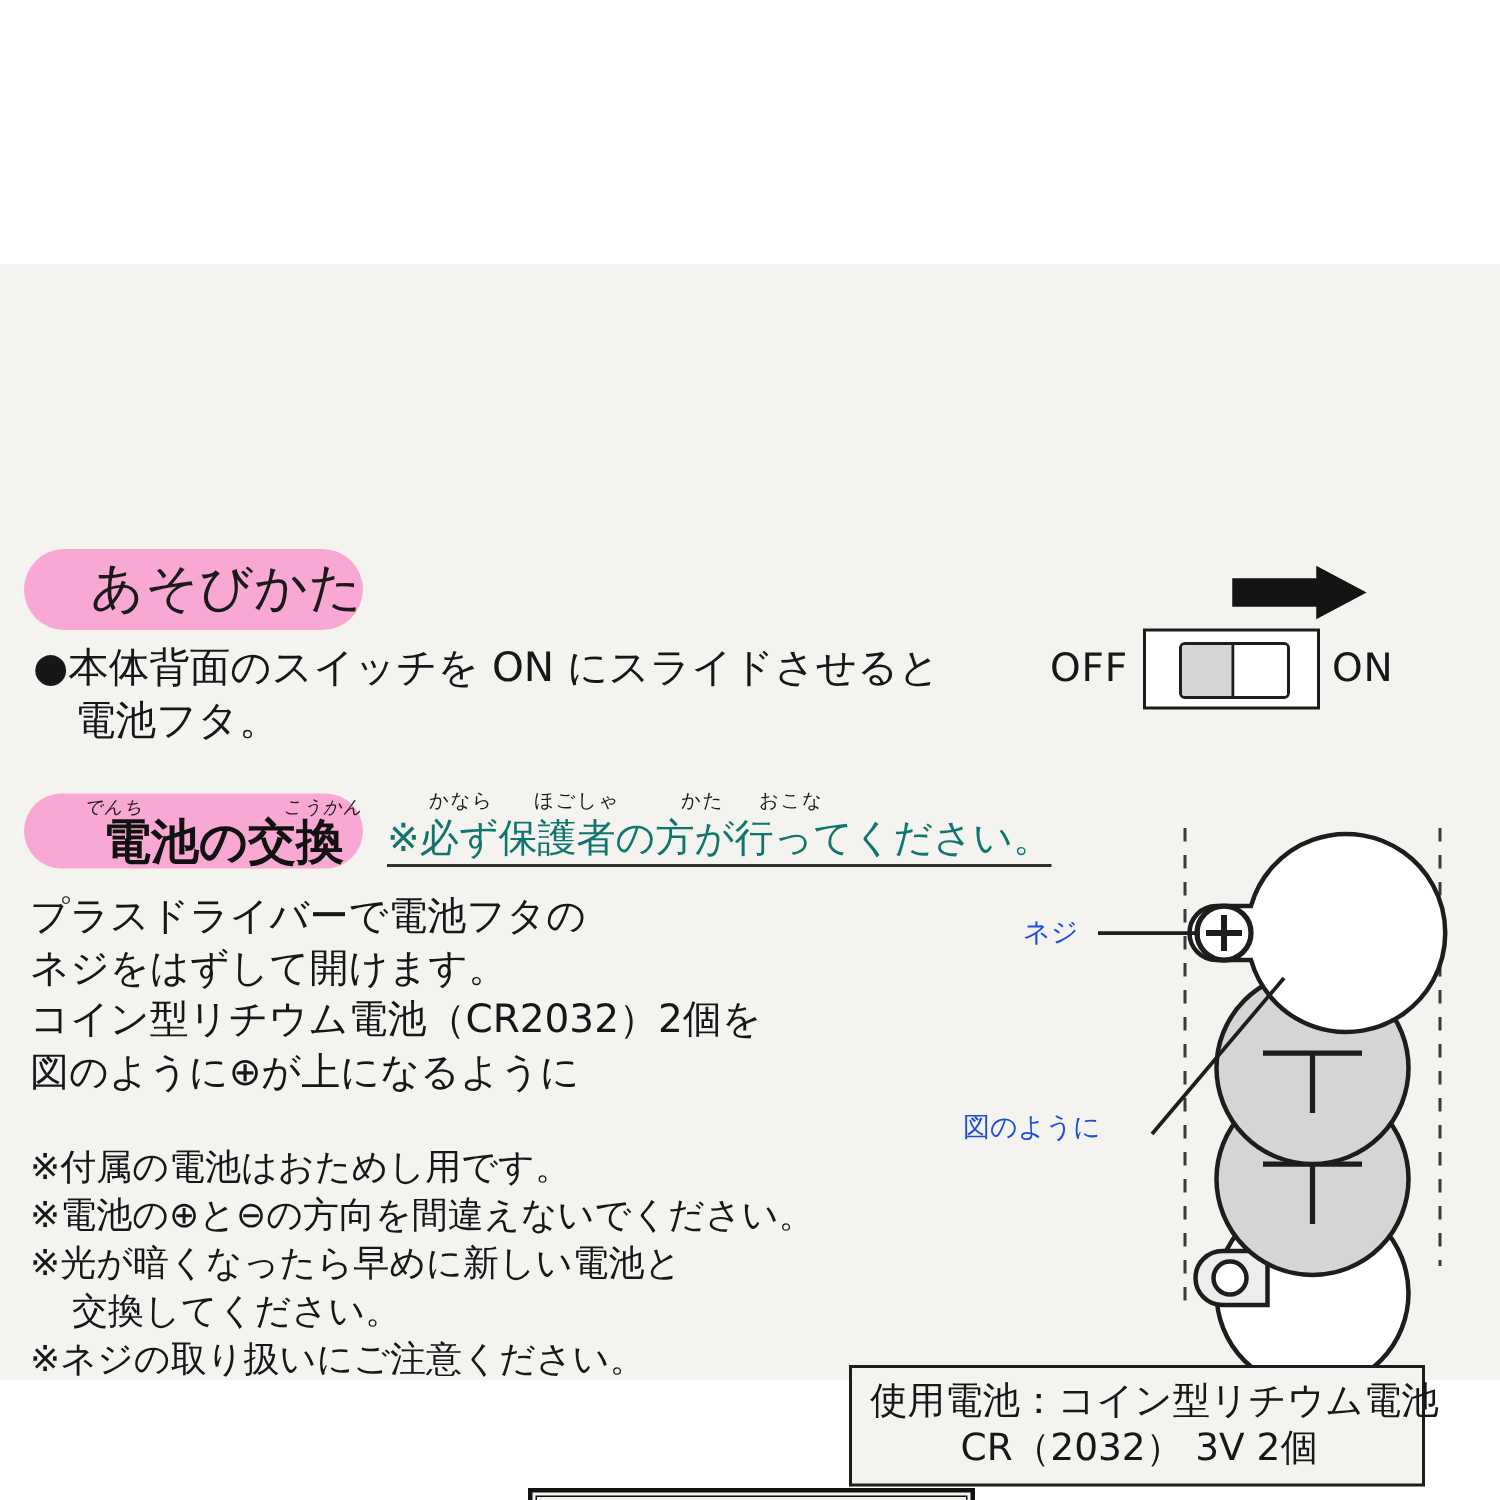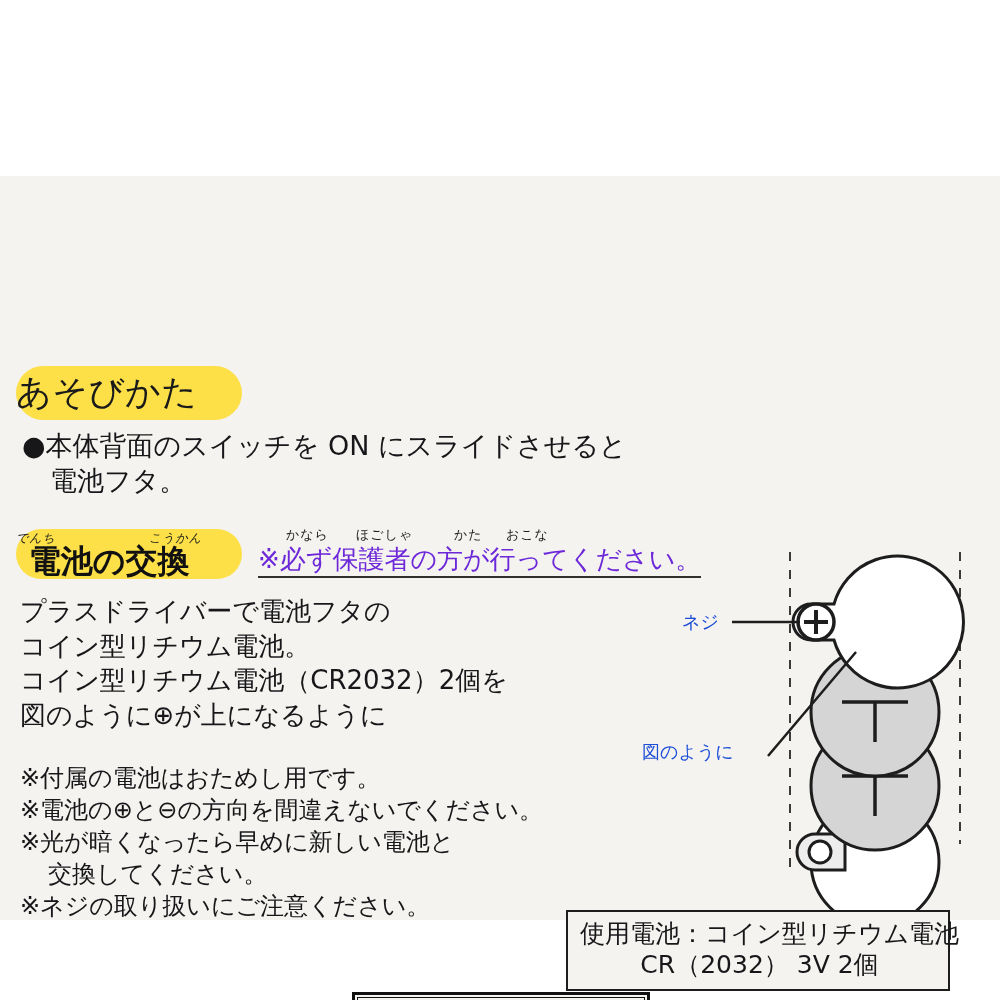--- a/index.html
+++ b/index.html
@@ -27,25 +27,25 @@
     left: 0;
     top: 176px;
     width: 1000px;
     height: 744px;
     background: #f4f3ef;
   }
 
   
   .pill {
     position: absolute;
-    background: #fde047;
+    background: #f9a8d4;
     border-radius: 34px;
     display: flex;
     align-items: center;
-    justify-content: flex-start;
+    justify-content: flex-end;
   }
   .pill-text {
     color: #1a1a1a;
     font-weight: 500;
     letter-spacing: 0.5px;
     white-space: nowrap;
   }
 
   #pill-asobikata {
     left: 16px;
@@ -121,21 +121,21 @@
     color: #1a1a1a;
     letter-spacing: 1px;
   }
   #guardian-ruby span {
     position: absolute;
     white-space: nowrap;
   }
   #guardian-main {
     font-size: 26px;
     line-height: 32px;
-    color: #6d28d9;
+    color: #0f766e;
     white-space: nowrap;
     border-bottom: 2px solid #30302e;
     display: inline-block;
     padding-bottom: 1px;
   }
 
   #instruction-block {
     position: absolute;
     left: 20px;
     top: 418px;
@@ -281,20 +281,38 @@
 
     <div class="pill" id="pill-asobikata">
       <span class="pill-text">あそびかた</span>
     </div>
 
     <div id="play-bullet-block">
       <div class="l1">●本体背面のスイッチを ON にスライドさせると</div>
       <div class="l2">電池フタ。</div>
     </div>
 
+    <div id="switch-diagram">
+
+      <div id="switch-arrow">
+        <svg width="92" height="38" viewBox="0 0 92 38">
+          <path d="M2,10 L58,10 L58,2 L90,19 L58,36 L58,28 L2,28 Z" fill="#141414" stroke="#141414" stroke-width="1"></path>
+        </svg>
+      </div>
+
+      <div id="switch-body">
+        <div id="switch-knob">
+          <div class="half-left"></div>
+          <div class="half-right"></div>
+        </div>
+      </div>
+
+      <div class="switch-label" id="switch-label-off">OFF</div>
+      <div class="switch-label" id="switch-label-on">ON</div>
+    </div>
 
     <div class="pill" id="pill-denchi">
       <div id="ruby-denchi">
         <div class="ruby-row">
           <span>でんち</span>
           <span>こうかん</span>
         </div>
         <div id="denchi-main">電池の交換</div>
       </div>
     </div>
@@ -304,21 +322,21 @@
           <span style="left: 28px;">かなら</span>
           <span style="left: 98px;">ほごしゃ</span>
           <span style="left: 196px;">かた</span>
           <span style="left: 248px;">おこな</span>
         </div>
       <div id="guardian-main">※必ず保護者の方が行ってください。</div>
     </div>
 
     <div id="instruction-block">
         <div>プラスドライバーで電池フタの</div>
-        <div>コイン型リチウム電池。</div>
+        <div>ネジをはずして開けます。</div>
         <div>コイン型リチウム電池（CR2032）2個を</div>
         <div>図のように⊕が上になるように</div>
       </div>
 
     <div id="notes-block">
         <div>※付属の電池はおためし用です。</div>
         <div>※電池の⊕と⊖の方向を間違えないでください。</div>
         <div>※光が暗くなったら早めに新しい電池と</div>
         <div class="indent">交換してください。</div>
         <div>※ネジの取り扱いにご注意ください。</div>

